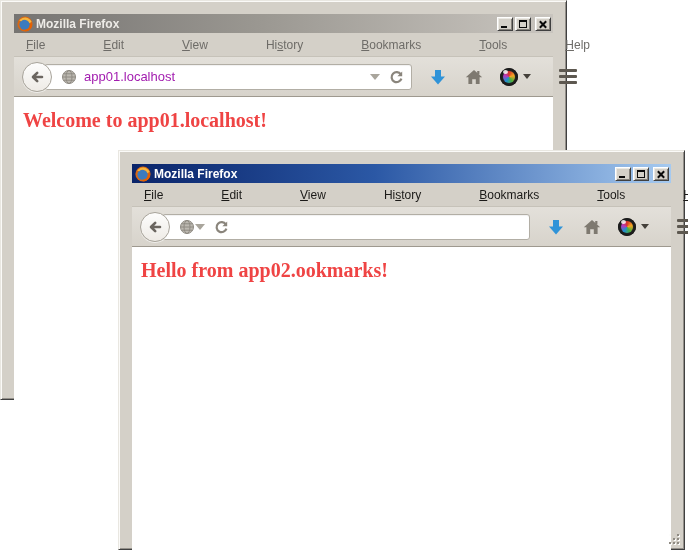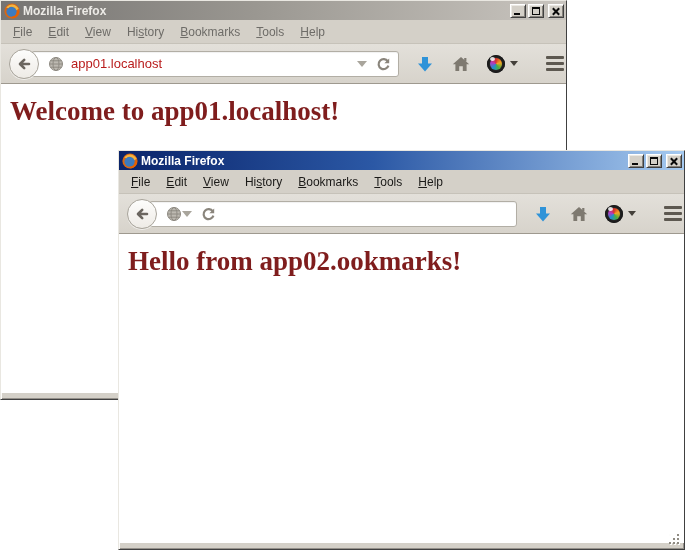--- a/index.html
+++ b/index.html
@@ -5,21 +5,21 @@
   * { margin:0; padding:0; box-sizing:border-box; }
   html,body { width:688px; height:551px; }
   body {
     position:relative; overflow:hidden; background:#ffffff;
     font-family:"Liberation Sans", sans-serif;
   }
 
   
   .window {
     position:absolute; width:567px; height:400px;
-    background:#D4D0C8; padding:0;
+    background:#D4D0C8; padding:13px;
     border:1px solid; border-color:#E9E7E1 #404040 #404040 #E9E7E1;
     box-shadow: inset 1px 1px 0 #FBFAF8, inset -1px -1px 0 #94908A;
   }
   #win1 { left:0; top:0; z-index:1; }
   #win2 { left:118px; top:150px; z-index:2; }
 
   
   .titlebar {
     height:19px; display:flex; align-items:center; gap:3px;
     padding:0 2px 0 3px; user-select:none;
@@ -41,21 +41,21 @@
   .win-btn.close { margin-left:2px; }
   .g-min { position:absolute; left:3px; bottom:2px; width:6px; height:2px; background:#0A0A0A; }
   .g-max { position:absolute; left:3px; top:2px; width:8px; height:8px;
            border:1px solid #0A0A0A; border-top-width:2px; }
   .g-x1,.g-x2 { position:absolute; left:6px; top:2px; width:2px; height:9px; background:#0A0A0A; }
   .g-x1 { transform:rotate(45deg); } .g-x2 { transform:rotate(-45deg); }
 
   
   .menubar {
     height:23px; display:flex; align-items:center; padding-left:4px;
-    background:#D4D0C8; font-size:12px;
+    background:#D4D0C8; font-size:12px;gap:42px;
   }
   .menu-item { padding:4px 8px; white-space:nowrap; cursor:default; }
   .menubar.inactive-menu .menu-item { color:#6E6C68; }
   .menubar.active-menu   .menu-item { color:#1B1A18; }
   .accel { text-decoration:underline; }
 
   
   .navbar {
     height:41px; display:flex; align-items:center; padding:0 8px;
     background:linear-gradient(#E3E0DA,#D7D3CB);
@@ -66,21 +66,21 @@
     background:linear-gradient(#FDFDFC,#EEEBE6);
     border:1px solid #A8A49B; display:flex; align-items:center; justify-content:center;
     box-shadow:0 1px 0 rgba(255,255,255,.6);
   }
   .urlbar {
     width:368px; height:26px; margin-left:-8px; flex:none;
     background:#fff; border:1px solid #B2AEA5; border-radius:3px;
     display:flex; align-items:center; padding:0 7px 0 16px;
     box-shadow:inset 0 1px 1px rgba(0,0,0,.06);
   }
-  .url-text { flex:1; font-size:13px; color:#b91c1c; margin-left:7px;
+  .url-text { flex:1; font-size:13px; color:#a21caf; margin-left:7px;
               white-space:nowrap; overflow:hidden; }
   .drop-tri { width:0; height:0; flex:none; margin-right:8px;
     border-left:5px solid transparent; border-right:5px solid transparent;
     border-top:6px solid #A9A59C; }
   .tool-ico { flex:none; display:flex; align-items:center; justify-content:center; }
   .dl  { margin-left:16px; }
   .home{ margin-left:16px; }
   .ext-wrap { margin-left:16px; display:flex; align-items:center; }
   .ext-icon { width:18px; height:18px; border-radius:50%; background:#242424; position:relative;
               box-shadow:inset 0 0 0 2px #1c1c1c; }
@@ -93,21 +93,21 @@
     border-top:5px solid #44403A; }
   .separator { width:1px; height:26px; background:#B5B1A8; margin:0 10px 0 14px;
                box-shadow:1px 0 0 #EDEBE6; }
   .burger { display:flex; flex-direction:column; gap:3px; padding:4px 4px; }
   .burger span { width:18px; height:3px; background:#5D5850; border-radius:1px; }
 
   
   .content { height:309px; background:#FFFFFF; overflow:hidden; }
   .content h1 {
     font-family:"Liberation Serif", serif; font-weight:bold;
-    font-size:27px; color:#7f1d1d; margin:12px 0 0 9px; letter-spacing:0;
+    font-size:20px; color:#ef4444; margin:12px 0 0 9px; letter-spacing:0;
   }
 
   
   .grip { position:absolute; right:4px; bottom:4px; width:12px; height:12px; }
   .grip::before { content:""; position:absolute; left:1px; top:1px; width:2px; height:2px;
     background:#FDFDFC;
     box-shadow: 9px 1px 0 #FDFDFC, 5px 5px 0 #FDFDFC, 9px 5px 0 #FDFDFC,
                 1px 9px 0 #FDFDFC, 5px 9px 0 #FDFDFC, 9px 9px 0 #FDFDFC; }
   .grip::after { content:""; position:absolute; left:0; top:0; width:2px; height:2px;
     background:transparent;

